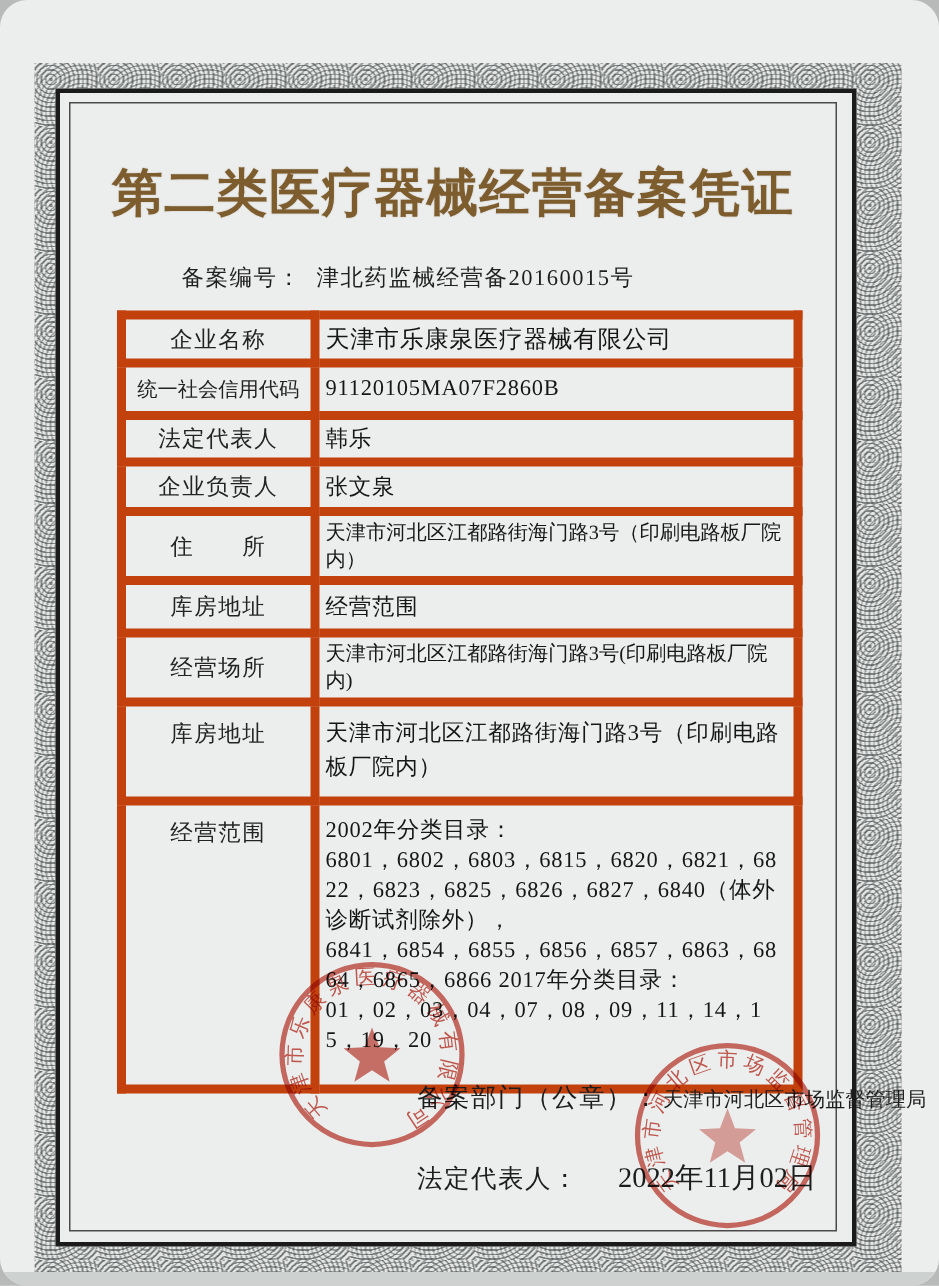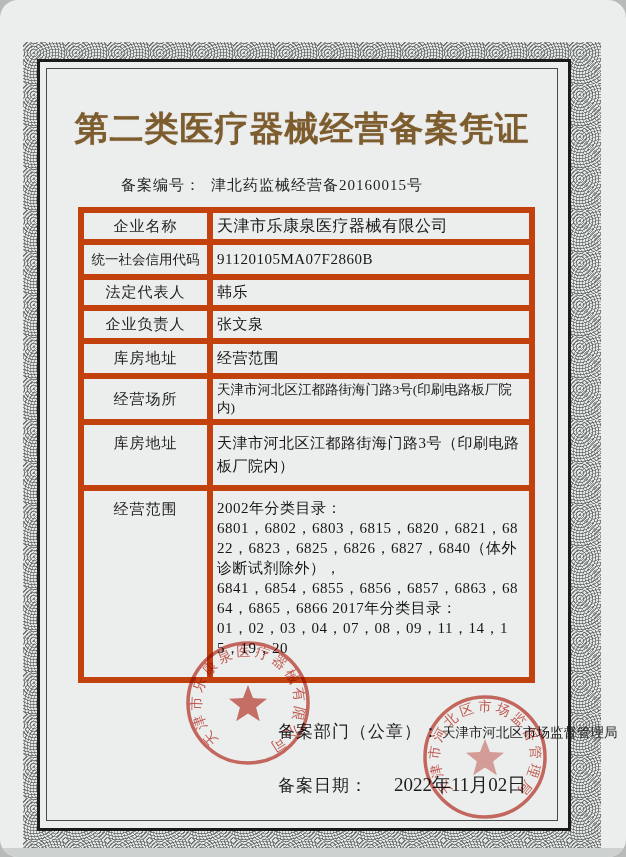--- a/index.html
+++ b/index.html
@@ -118,20 +118,24 @@
         <td class="val">91120105MA07F2860B</td>
       </tr>
       <tr class="r3">
         <td class="lbl">法定代表人</td>
         <td class="val">韩乐</td>
       </tr>
       <tr class="r4">
         <td class="lbl">企业负责人</td>
         <td class="val">张文泉</td>
       </tr>
+      <tr class="r5">
+        <td class="lbl">住　　所</td>
+        <td class="val">天津市河北区江都路街海门路3号（印刷电路板厂院内）</td>
+      </tr>
       <tr class="r6">
         <td class="lbl">库房地址</td>
         <td class="val">经营范围</td>
       </tr>
       <tr class="r7">
         <td class="lbl">经营场所</td>
         <td class="val">天津市河北区江都路街海门路3号(印刷电路板厂院内)</td>
       </tr>
       <tr class="r8">
         <td class="lbl">库房地址</td>
@@ -145,21 +149,21 @@
 01，02，03，04，07，08，09，11，14，15，19，20</td>
       </tr>
     </tbody>
   </table>
 
   <div class="footer-line dept-line">
     <span class="flabel">备案部门（公章）：</span>
     <span class="fvalue">天津市河北区市场监督管理局</span>
   </div>
   <div class="footer-line date-line">
-    <span class="flabel">备案日期：</span>
+    <span class="flabel">法定代表人：</span>
     <span class="fvalue">2022年11月02日</span>
   </div>
 
   <svg class="stamp stamp-left" width="130" height="130" viewBox="0 0 130 130">
     <circle cx="65" cy="65" r="60" fill="none" stroke="#c7473c" stroke-width="3.5" opacity="0.9"></circle>
     <defs>
       <path id="arcL" d="M65,65 m-47,0 a47,47 0 1,1 94,0 a47,47 0 1,1 -94,0" fill="none"></path>
     </defs>
     <g transform="rotate(-52 65 65)">
       <text fill="#c7473c" font-size="14" letter-spacing="3.5" font-family="Liberation Serif, serif">

